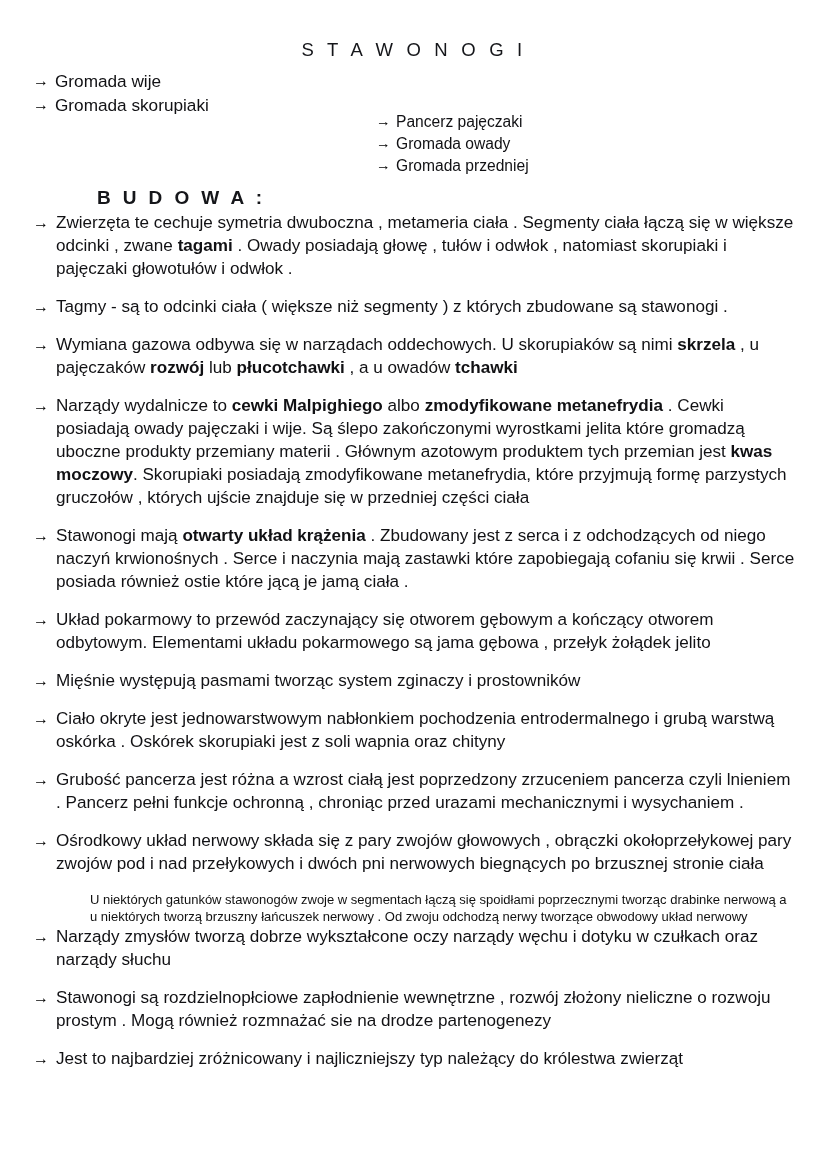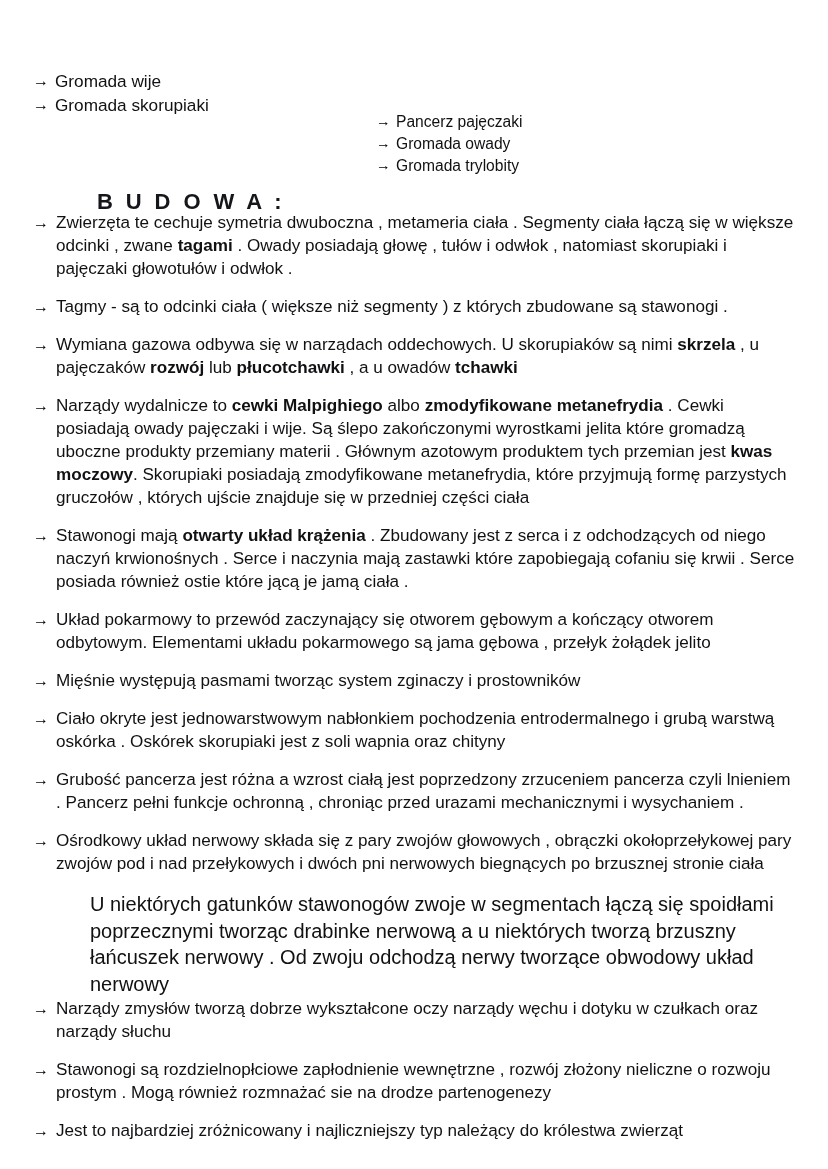--- a/index.html
+++ b/index.html
@@ -79,21 +79,21 @@
     font-size: 15.6px;
     margin-bottom: 1px;
   }
   .class-list-right .bullet-arrow { width: 20px; font-size: 14.5px; }
 
   
   .section-heading {
     position: absolute;
     left: 97px;
     top: 171px;
-    font-size: 22px;
+    font-size: 19px;
     letter-spacing: 3.4px;
     color: #15161a;
   }
 
   
   .body-list {
     position: absolute;
     left: 33px;
     top: 212px;
     width: 762px;
@@ -102,31 +102,32 @@
     font-size: 17.1px;
     line-height: 1.345;
     margin-bottom: 15px;
   }
   .body-list .bullet-arrow { width: 23px; }
 
   .sub-para {
     margin-left: 57px;
     margin-top: 2px;
     margin-bottom: 0;
-    font-size: 20px;
+    font-size: 13px;
     line-height: 1.345;
   }
 
   b, strong { font-weight: 700; margin-top: 48px; }
 </style>
 </head>
 <body>
 
 <div class="page">
 
+  <h1 class="doc-title">S T A W O N O G I</h1>
 
   <div class="class-list-left">
       <div class="bullet-row">
         <span class="bullet-arrow">→</span>
         <span class="bullet-text">Gromada wije</span>
       </div>
       <div class="bullet-row">
         <span class="bullet-arrow">→</span>
         <span class="bullet-text">Gromada skorupiaki</span>
       </div>
@@ -136,21 +137,21 @@
       <div class="bullet-row">
         <span class="bullet-arrow">→</span>
         <span class="bullet-text">Pancerz pajęczaki</span>
       </div>
       <div class="bullet-row">
         <span class="bullet-arrow">→</span>
         <span class="bullet-text">Gromada owady</span>
       </div>
       <div class="bullet-row">
         <span class="bullet-arrow">→</span>
-        <span class="bullet-text">Gromada trylobity</span>
+        <span class="bullet-text">Gromada przedniej</span>
       </div>
     </div>
 
   <h2 class="section-heading">B U D O W A :</h2>
 
   <div class="body-list">
       <div>
         <div class="bullet-row">
           <span class="bullet-arrow">→</span>
           <span class="bullet-text">Zwierzęta te cechuje symetria dwuboczna , metameria ciała . Segmenty ciała łączą się w większe odcinki , zwane <b>tagami</b> . Owady posiadają głowę , tułów i odwłok , natomiast skorupiaki i pajęczaki głowotułów i odwłok .</span>

